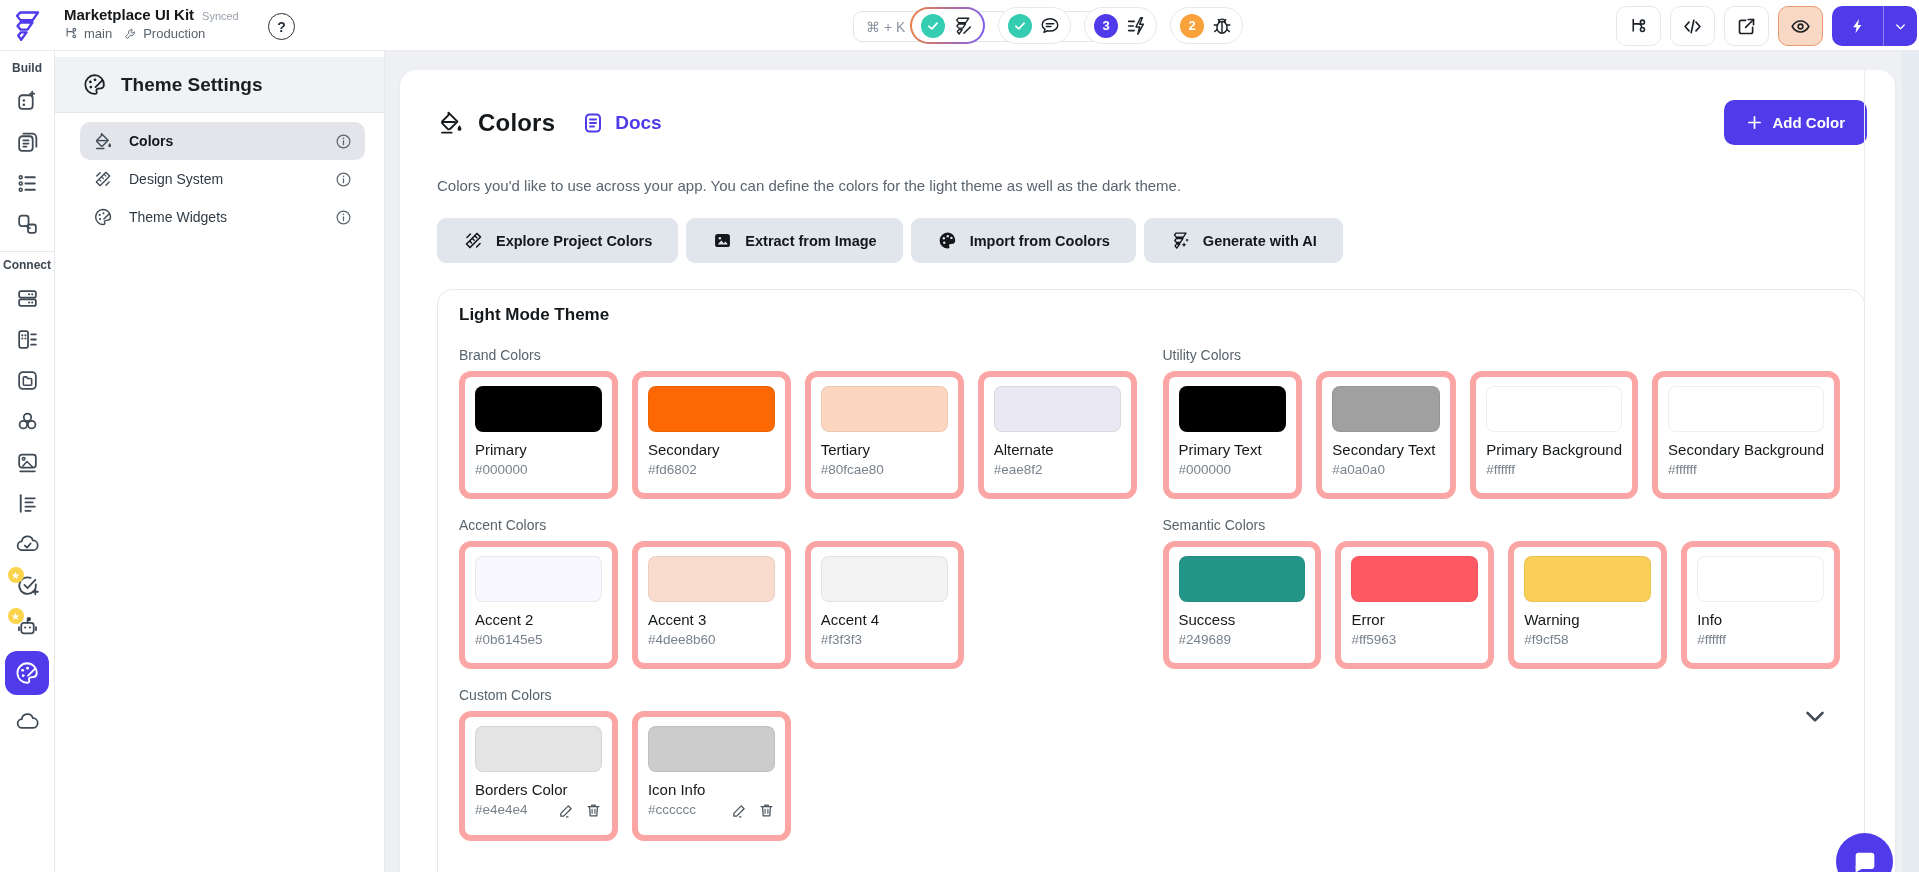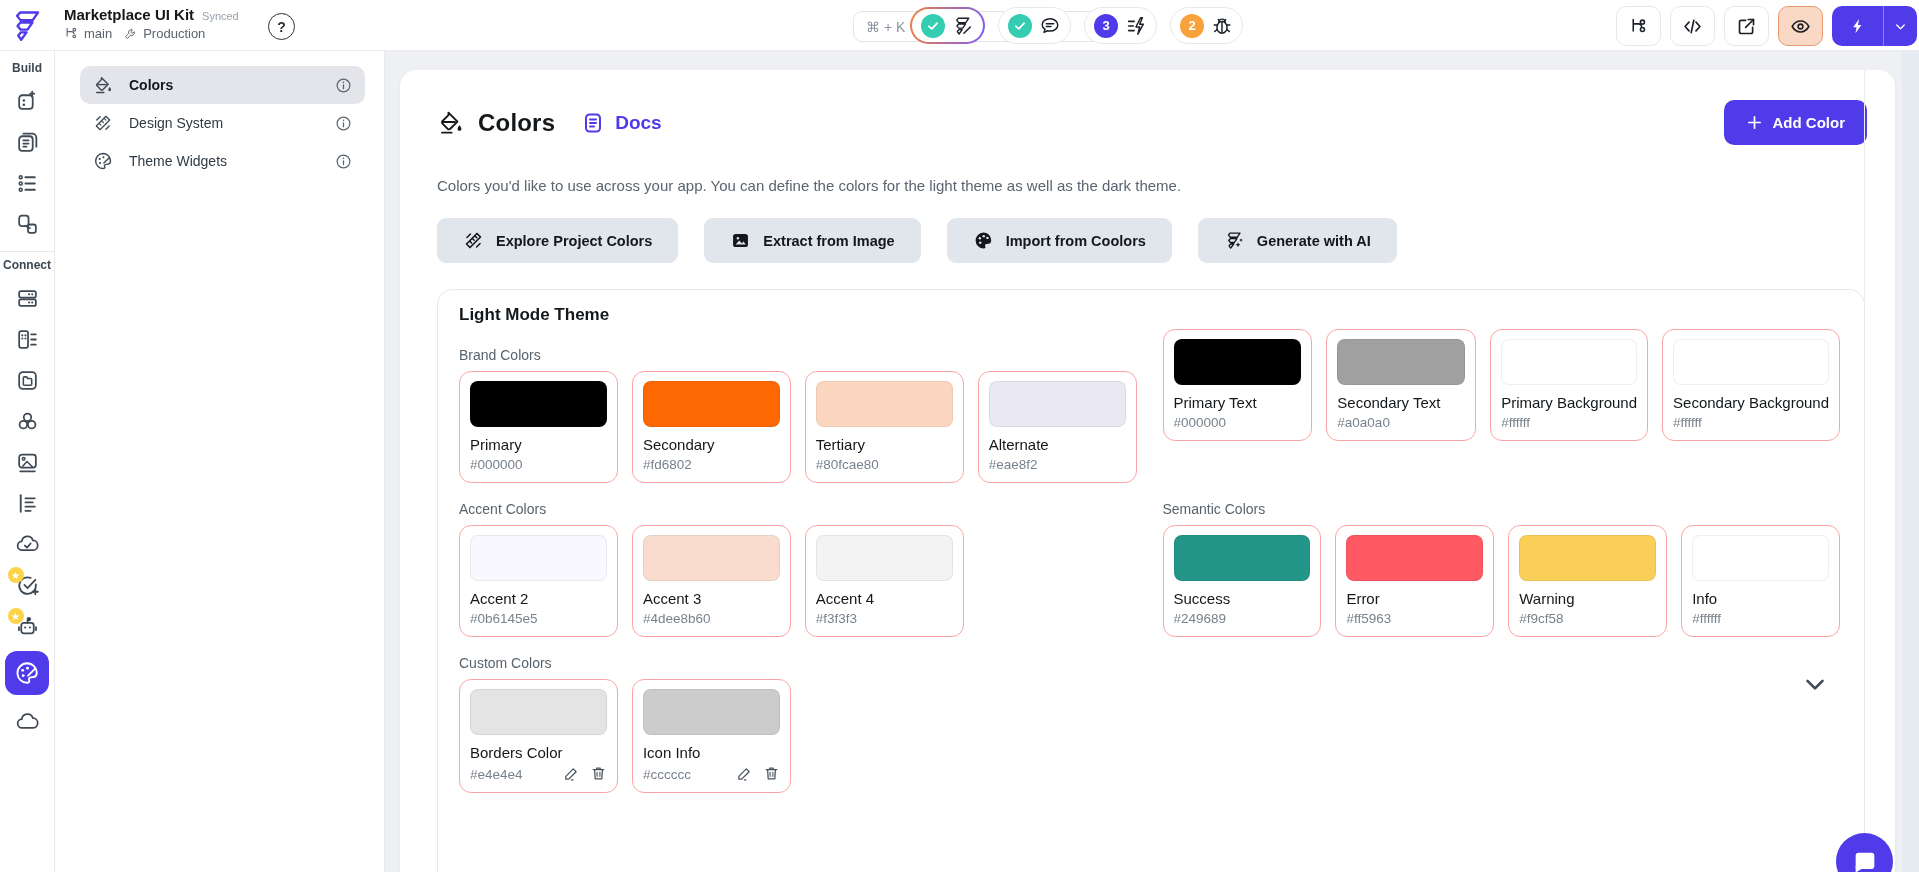--- a/index.html
+++ b/index.html
@@ -92,38 +92,38 @@
   .docs .ic { width:24px; height:24px; color:var(--accent,#4f3be9); }
   .docs-lbl { font-size:19px; font-weight:bold; color:var(--accent,#4f3be9); }
   .addbtn { margin-left:auto; margin-right:-2px; height:45px; border:none; border-radius:10px;
     background:var(--accent,#4f3be9); color:#fff; font-size:15px; font-weight:bold;
     display:flex; align-items:center; gap:10px; padding:0 22px; cursor:pointer;
     font-family:"Liberation Sans", sans-serif;justify-content:flex-end; }
   .addbtn .ic { width:17px; height:17px; }
 
   .desc { margin-top:32px; font-size:15px; color:#5a6570; }
 
-  .actions { display:flex; gap:26px; margin-top:24px; }
+  .actions { display:flex; gap:8px; margin-top:24px; }
   .actbtn { height:45px; border:none; border-radius:9px; background:#e1e5ec; color:#14181b;
     font-size:14.5px; font-weight:bold; display:flex; align-items:center; gap:12px; padding:0 26px;
     cursor:pointer; font-family:"Liberation Sans", sans-serif; }
   .actbtn .ic { width:21px; height:21px; }
 
   .themebox { margin-top:26px; border:1px solid #e7e9ed; border-radius:16px 16px 0 0; border-bottom:none;
     padding:15px 24px 20px 21px; height:600px; position:relative; }
   .themebox-title { font-size:17px; font-weight:bold; color:#14181b; }
   .grid2 { display:grid; grid-template-columns:1fr 1fr; column-gap:26px; margin-top:4px; }
   .group-label { font-size:14px; color:#57636c; margin:18px 0 8px; }
   .cards4 { display:grid; grid-template-columns:repeat(4,1fr); gap:14px; }
   .half { width:calc(50% - 13px); }
 
-  .ccard { background:#fff; border:1px solid #fca5a5; border-radius:12px; padding:9px 10px 10px; cursor:pointer; }
+  .ccard { background:#fff; border:6px solid #fca5a5; border-radius:12px; padding:9px 10px 16px; cursor:pointer; }
   .swatch { height:46px; border-radius:8px; border:1px solid rgba(20,24,27,.07); }
   .cname { margin-top:9px; font-size:15px; color:#14181b; white-space:nowrap; overflow:hidden; text-overflow:ellipsis; }
-  .chexrow { margin-top:4px; display:flex; align-items:flex-end; }
+  .chexrow { margin-top:4px; display:flex; align-items:flex-start; }
   .chex { font-size:13.5px; color:#78828c; flex:1; white-space:nowrap; overflow:hidden; }
   .tool { width:17px; height:17px; color:#4a545e; margin-left:10px; cursor:pointer; flex:0 0 auto; }
 
   .custom-sec { position:relative; }
   .sec-chevron { position:absolute; right:10px; top:14px; width:30px; height:30px; color:#3f4a54; cursor:pointer; }
 
   .chatfab { position:absolute; right:26px; bottom:16px; width:57px; height:57px; border-radius:50%;
     background:var(--accent,#5246e9); border:none; display:flex; align-items:center; justify-content:center;
     cursor:pointer; color:#fff; }
   .chatfab .ic { width:28px; height:28px; }
@@ -397,20 +397,26 @@
         </svg>
       </div>
     <div class="rail-btn" style="margin-top:2px">
         <svg class="ic" viewBox="0 0 24 24">
           <path d="M7 22a4.2 4.2 0 0 1-.5-8.4 5.5 5.5 0 0 1 10.7-1A4.3 4.3 0 0 1 17 22H7z" fill="none" stroke="currentColor" stroke-width="1.7"></path>
         </svg>
       </div>
   </nav>
 
   <aside class="panel">
+    <div class="panel-head">
+      <svg class="ic" viewBox="0 0 24 24">
+          <use href="#i-palette"></use>
+        </svg>
+      <span class="panel-title">Theme Settings</span>
+    </div>
     <div class="nav">
       <div class="nav-item active">
         <svg class="ic" viewBox="0 0 24 24">
             <use href="#i-bucket"></use>
           </svg>
         <span class="lbl">Colors</span>
         <svg class="info" viewBox="0 0 24 24">
             <use href="#i-info"></use>
           </svg>
       </div>
@@ -532,20 +538,21 @@
                   <div class="swatch" style="background: rgb(234, 232, 242);"></div>
                   <div class="cname">Alternate</div>
                   <div class="chexrow">
                     <div class="chex">#eae8f2</div>
                   </div>
                 </div>
             </div>
           </div>
 
           <div>
+            <div class="group-label">Utility Colors</div>
             <div class="cards4">
               <div class="ccard">
                   <div class="swatch" style="background: rgb(0, 0, 0);"></div>
                   <div class="cname">Primary Text</div>
                   <div class="chexrow">
                     <div class="chex">#000000</div>
                   </div>
                 </div>
               <div class="ccard">
                   <div class="swatch" style="background: rgb(160, 160, 160);"></div>

